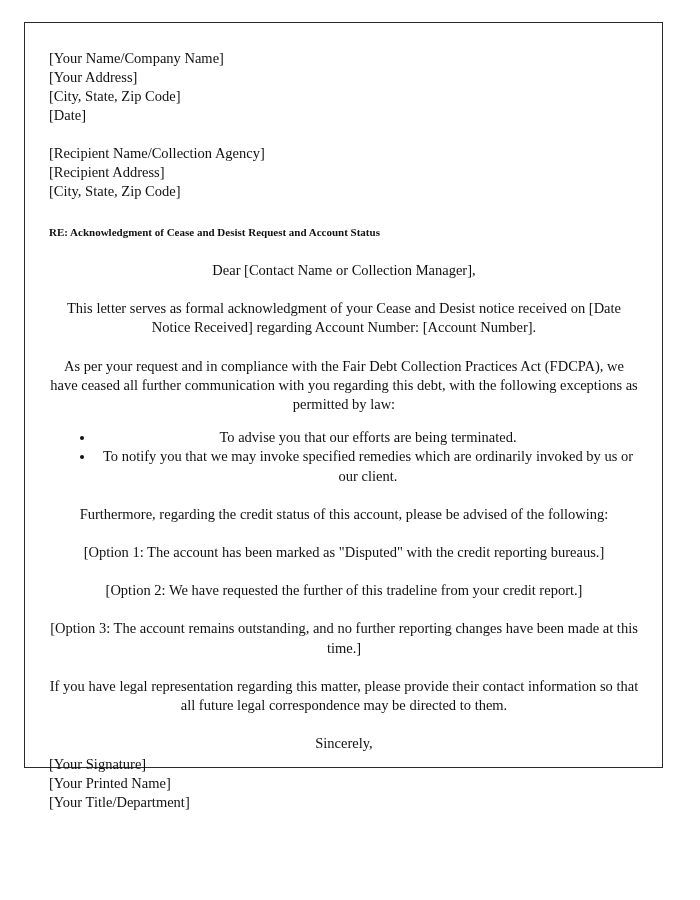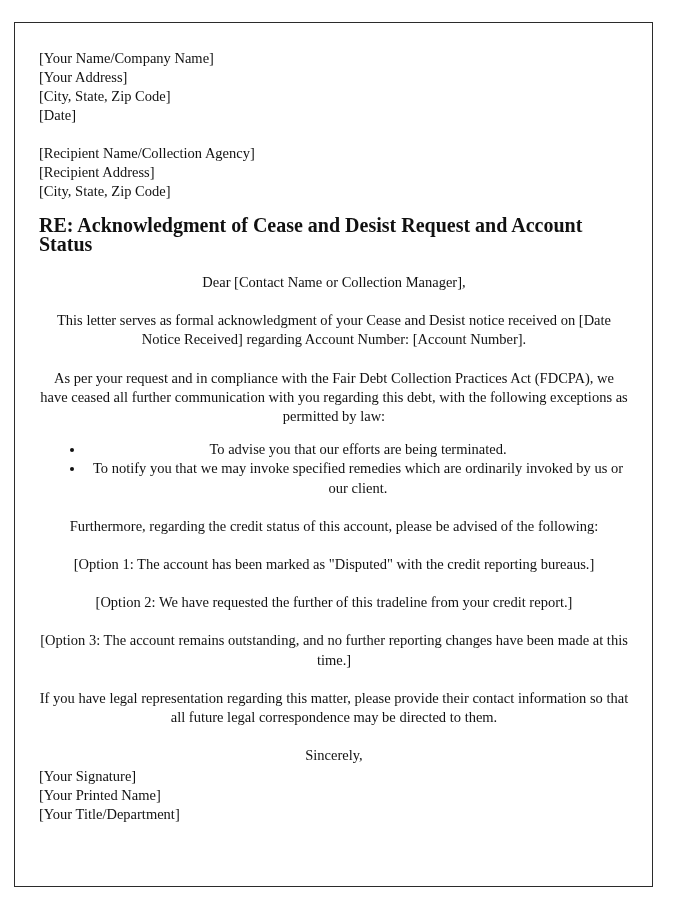--- a/index.html
+++ b/index.html
@@ -9,24 +9,24 @@
   }
   body {
     width: 700px;
     height: 900px;
     font-family: "Liberation Serif", "DejaVu Serif", serif;
     color: #111111;
     overflow: hidden;
   }
   .page {
     position: absolute;
-    left: 14px;
+    left: 24px;
     top: 22px;
     width: 639px;
-    height: 865px;
+    height: 746px;
     border: 1px solid #2b2b2b;
     box-sizing: border-box;
     background: #ffffff;
   }
   .content {
     position: absolute;
     left: 24px;
     top: 26px;
     width: 590px;
   }
@@ -35,23 +35,23 @@
     line-height: 19px;
   }
   .addr-line {
     white-space: nowrap;
   }
   .block-gap {
     height: 19px;
   }
   .re-line {
     font-weight: bold;
-    font-size: 20px;
+    font-size: 11px;
     line-height: 19px;
-    margin-top: 15px;
+    margin-top: 22px;
   }
   .para {
     font-size: 14.5px;
     line-height: 19.2px;
     margin-top: 19px;
     text-align: center;
   }
   .bullets {
     margin: 14px 0 0 0;
     padding-left: 46px;

